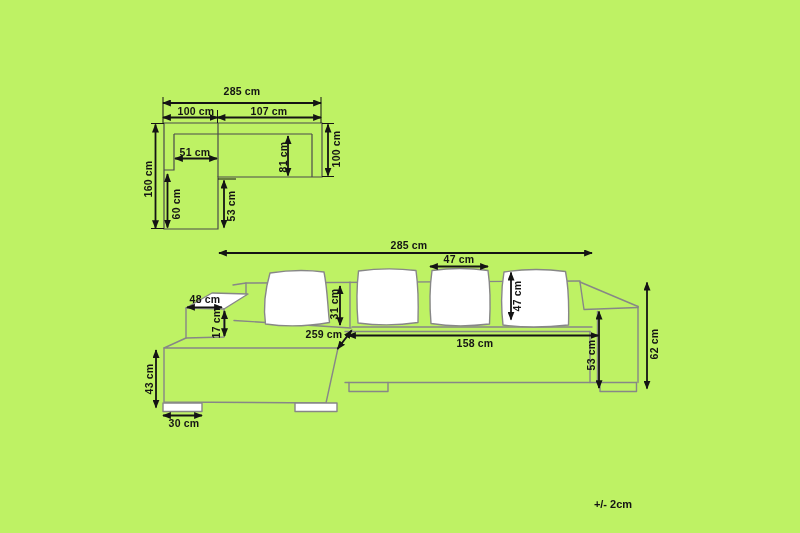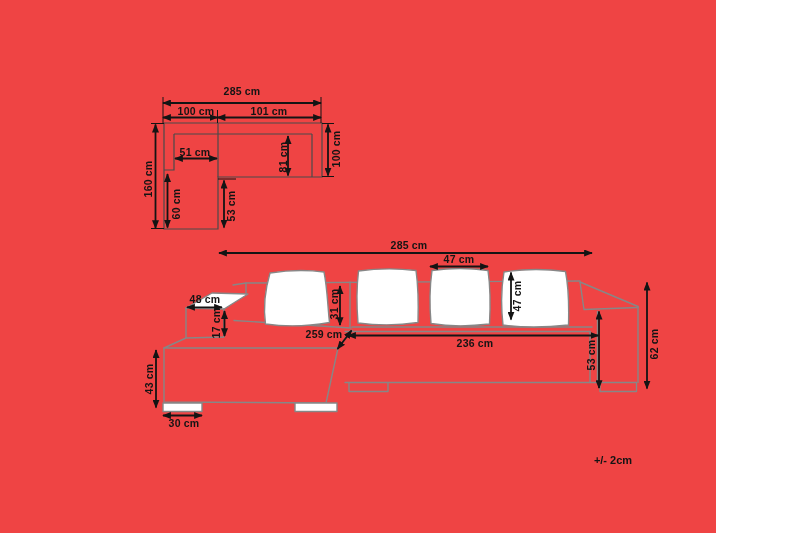--- a/index.html
+++ b/index.html
@@ -1,23 +1,23 @@
 <!DOCTYPE html>
 <html><head>
 <meta charset="utf-8">
 <style>
   html,body{margin:0;padding:0;background:#fff;}
-  #stage{position:relative;width:716px;height:533px;background:#ef4444;overflow:hidden;
+  #stage{position:relative;width:800px;height:533px;background:#bef264;overflow:hidden;
          font-family:"Liberation Sans",sans-serif;text-decoration:underline;}
   #art{position:absolute;left:0;top:0;width:800px;height:533px;}
   .dim{position:absolute;font:700 10.5px "Liberation Sans",sans-serif;color:#141414;
        white-space:nowrap;transform:translate(-50%,-50%);letter-spacing:.2px;}
   .dim.rot{transform:translate(-50%,-50%) rotate(-90deg);}
   .note{position:absolute;font:700 11px "Liberation Sans",sans-serif;color:#141414;
-        white-space:nowrap;transform:translate(-50%,-50%);}
+        white-space:nowrap;transform:translate(-50%,-50%);margin-top:44px;}
 </style>
 </head>
 <body>
 
 <div id="stage">
 
   <svg id="art" viewBox="0 0 800 533" xmlns="http://www.w3.org/2000/svg">
     <defs>
       <marker id="ah" viewBox="0 0 10 8" refX="9" refY="4" markerWidth="9" markerHeight="7" orient="auto-start-reverse" markerUnits="userSpaceOnUse">
         <path d="M0,0 L10,4 L0,8 Z" fill="#141414"></path>
@@ -92,35 +92,35 @@
       <path d="M348,335.5 H598.5" marker-start="url(#ah)" marker-end="url(#ah)"></path>
       <path d="M599,311.5 V388" marker-start="url(#ah)" marker-end="url(#ah)"></path>
       <path d="M647,282.5 V388.5" marker-start="url(#ah)" marker-end="url(#ah)"></path>
       <path d="M156,350 V407.5" marker-start="url(#ah)" marker-end="url(#ah)"></path>
       <path d="M163,415.5 H202" marker-start="url(#ah)" marker-end="url(#ah)"></path>
     </g>
   </svg>
 
   <div class="dim" style="left:242px;top:91px">285 cm</div>
   <div class="dim" style="left:196px;top:111px">100 cm</div>
-  <div class="dim" style="left:269px;top:111px">101 cm</div>
+  <div class="dim" style="left:269px;top:111px">107 cm</div>
   <div class="dim" style="left:195px;top:152px">51 cm</div>
   <div class="dim rot" style="left:148px;top:179px">160 cm</div>
   <div class="dim rot" style="left:176px;top:204px">60 cm</div>
   <div class="dim rot" style="left:231px;top:206px">53 cm</div>
   <div class="dim rot" style="left:283px;top:157px">81 cm</div>
   <div class="dim rot" style="left:336px;top:149px">100 cm</div>
 
   <div class="dim" style="left:409px;top:245px">285 cm</div>
   <div class="dim" style="left:459px;top:259px">47 cm</div>
   <div class="dim rot" style="left:517px;top:296px">47 cm</div>
   <div class="dim rot" style="left:334px;top:304px">31 cm</div>
   <div class="dim" style="left:205px;top:299px">48 cm</div>
   <div class="dim rot" style="left:216px;top:323px">17 cm</div>
   <div class="dim" style="left:324px;top:334px">259 cm</div>
-  <div class="dim" style="left:475px;top:343px">236 cm</div>
+  <div class="dim" style="left:475px;top:343px">158 cm</div>
   <div class="dim rot" style="left:591px;top:355px">53 cm</div>
   <div class="dim rot" style="left:654px;top:344px">62 cm</div>
   <div class="dim rot" style="left:149px;top:379px">43 cm</div>
   <div class="dim" style="left:184px;top:423px">30 cm</div>
 
   <div class="note" style="left:613px;top:460px">+/- 2cm</div>
 </div>
 
 </body></html>

